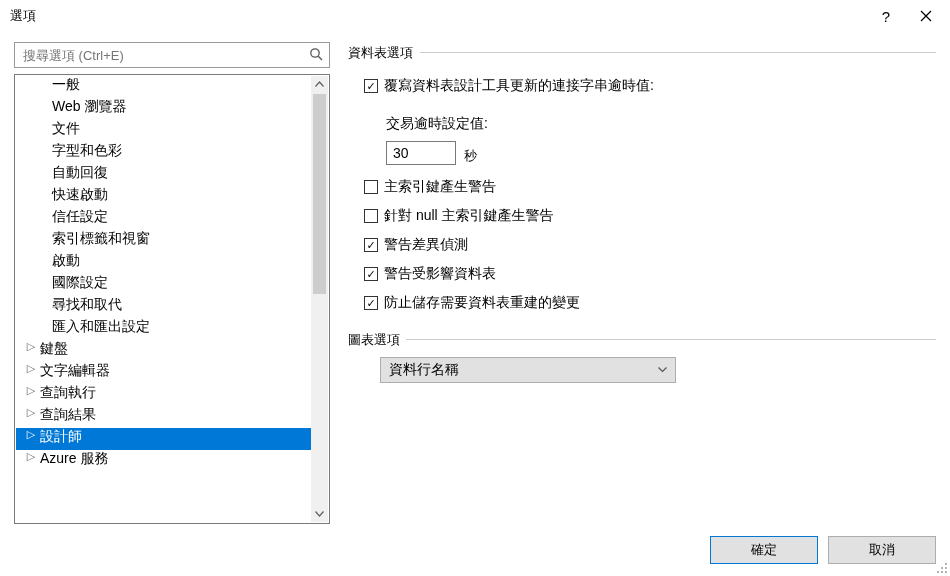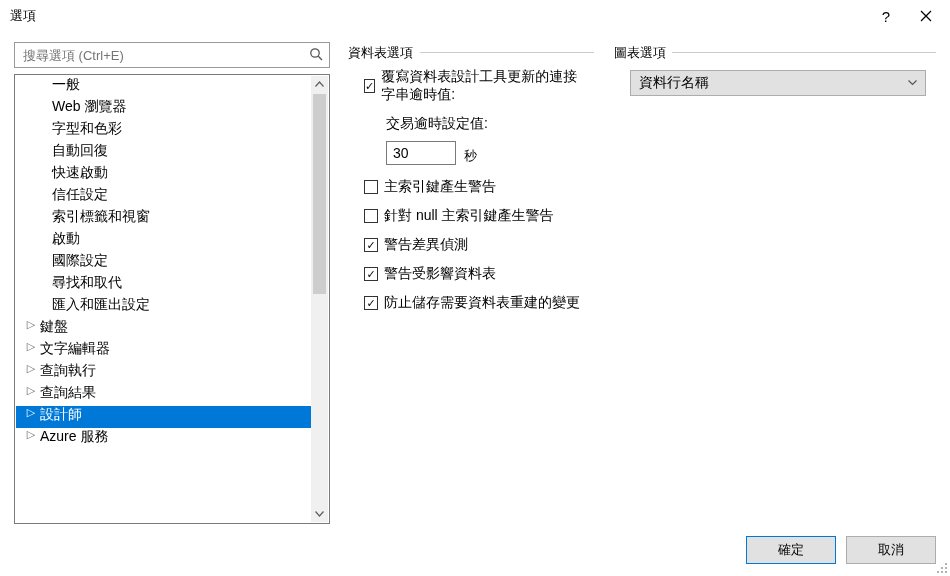--- a/index.html
+++ b/index.html
@@ -99,21 +99,21 @@
   .tree-item.lv2 { padding-left: 36px; }
   .tree-item.lv1 { padding-left: 4px; }
   .tree-item.lv1 .arrow { margin-left: 4px; margin-right: 2px; }
   .tree-item.selected {
     background: #0078d7;
     color: #fff;
   }
   .right {
     flex: 1;
     display: flex;
-    gap: 20px;
+    flex-direction: column;
     padding-top: 0;
   }
   .group {
     position: relative;
     padding: 14px 10px 10px 10px;
   }
   .group .group-line {
     position: absolute;
     top: 10px;
     height: 1px;
@@ -165,41 +165,41 @@
     height: 24px;
     border: 1px solid #7a7a7a;
     padding: 2px 6px;
     font-size: 14px;
   }
   .label-row {
     margin: 6px 0 8px 6px;
     font-size: 14px;
   }
   .combo {
-    margin-left: 6px;
+    margin-left: 22px;
     width: 296px;
     height: 25px;
     border: 1px solid #adadad;
     background: #e1e1e1;
     display: flex;
     align-items: center;
     padding: 12px 8px;
     font-size: 14px;
     justify-content: space-between;
   }
   .combo .dd { font-size: 10px; color: #555; }
   .footer {
     position: absolute;
     bottom: 12px;
     right: 14px;
     display: flex;
     gap: 10px;
   }
   .footer button {
-    width: 90px;
+    width: 108px;
     height: 28px;
     background: #e1e1e1;
     border: 1px solid #adadad;
     font-family: inherit;
     font-size: 13px;
   }
   .footer button.primary { border: 1.5px solid #0078d7; }
   .resize-grip {
     position: absolute;
     right: 2px; bottom: 2px;
@@ -233,20 +233,23 @@
     </div>
     <div class="tree-wrap">
       <div class="tree" id="tree">
           <div class="tree-item lv2">
             <span>一般</span>
           </div>
           <div class="tree-item lv2">
             <span>Web 瀏覽器</span>
           </div>
           <div class="tree-item lv2">
+            <span>文件</span>
+          </div>
+          <div class="tree-item lv2">
             <span>字型和色彩</span>
           </div>
           <div class="tree-item lv2">
             <span>自動回復</span>
           </div>
           <div class="tree-item lv2">
             <span>快速啟動</span>
           </div>
           <div class="tree-item lv2">
             <span>信任設定</span>

